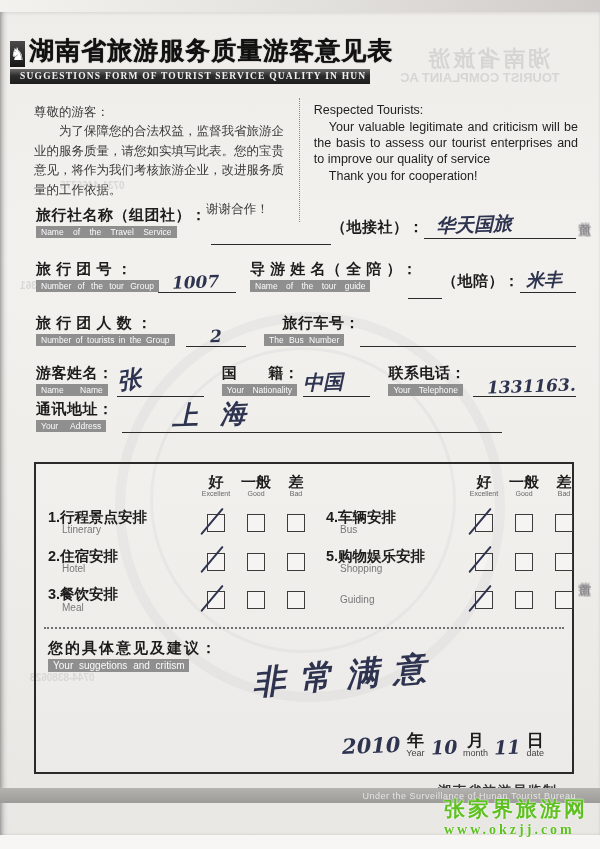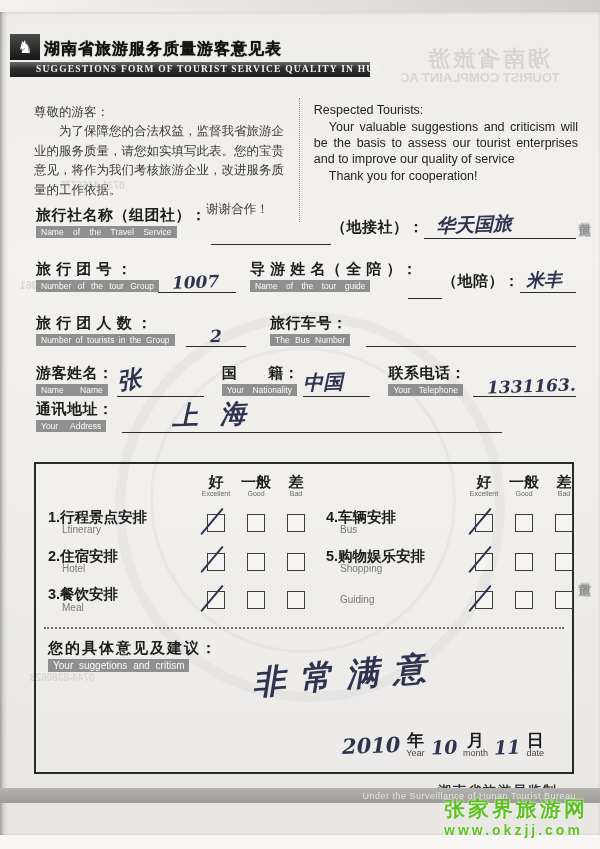--- a/index.html
+++ b/index.html
@@ -22,25 +22,25 @@
   .ghost{position:absolute;color:rgba(90,90,95,.16);transform:scaleX(-1);
     font-weight:bold;white-space:nowrap;pointer-events:none;}
   .stamp-circle{position:absolute;border:10px solid rgba(120,120,125,.07);border-radius:50%;pointer-events:none;}
   .stamp-circle.inner{border-width:3px;}
 
   
   .hdr{position:absolute;top:22px;left:10px;width:360px;}
   .hdr-row{display:flex;align-items:flex-end;}
   .logo{width:30px;height:26px;background:linear-gradient(180deg,#4a4a4a,#161616);
     display:flex;align-items:center;justify-content:center;color:#fff;font-size:17px;line-height:1;}
-  .title-cn{font-size:16px;font-weight:bold;letter-spacing:1px;color:#111;
+  .title-cn{font-size:25px;font-weight:bold;letter-spacing:1px;color:#111;
     margin-left:4px;white-space:nowrap;text-shadow:0 0 1px #111;}
   .title-en-bar{margin-top:2px;background:linear-gradient(180deg,#6b6b6b,#2d2d2d 45%,#1c1c1c);
     color:#f2f2f2;font-family:"Liberation Serif",serif;font-weight:bold;
-    font-size:9.5px;letter-spacing:1.2px;padding:2px 4px 3px 26px;white-space:nowrap;}
+    font-size:9.5px;letter-spacing:1.2px;padding:2px 4px 3px 10px;white-space:nowrap;}
 
   
   .intro{position:absolute;top:86px;left:30px;width:548px;display:flex;}
   .intro-cn{width:262px;padding:4px 14px 4px 4px;border-right:1.5px dotted #8a8a8a;
     font-family:"DejaVu Serif",serif;font-size:12.5px;line-height:1.55;color:#3a3a3a;}
   .intro-cn .salute{margin:0;}
   .intro-cn .body-p{margin:0;text-indent:2em;}
   .intro-cn .close-p{margin:0;text-align:right;padding-right:16px;}
   .intro-en{width:276px;padding:4px 0 0 14px;font-size:12.5px;line-height:1.28;
     color:#222;text-align:justify;}
@@ -87,21 +87,21 @@
   .issuer-row{position:absolute;top:770px;left:24px;width:560px;display:flex;align-items:center;}
   .issuer-row .rule{flex:1;border-top:1.5px solid #555;}
   .issuer-row .rule.short{flex:0 0 18px;}
   .issuer{font-size:13px;font-weight:bold;letter-spacing:2px;color:#333;margin:0 8px;white-space:nowrap;}
   .surv-bar{position:absolute;top:788px;left:0;width:600px;height:15px;
     background:linear-gradient(180deg,#b5b3b0,#9d9b98);display:flex;align-items:center;justify-content:flex-end;}
   .surv-text{color:rgba(250,250,250,.75);font-size:9px;margin-right:24px;letter-spacing:.5px;}
   .watermark{position:absolute;right:12px;top:798px;text-align:left;line-height:1.05;
     font-weight:bold;color:#5fc022;text-shadow:0 0 1px #fff,0 0 2px #fff;}
   .wm-site{font-family:"DejaVu Serif",serif;font-size:21px;letter-spacing:3px;}
-  .wm-url{font-family:Liberation Sans, sans-serif;font-size:14px;letter-spacing:3px;margin-top:3px;}
+  .wm-url{font-family:Liberation Serif, serif;font-size:14px;letter-spacing:3px;margin-top:3px;}
 </style>
 </head>
 <body>
 
 <div class="scan-top"></div>
 
 <div class="paper">
 
   <div class="stamp-circle" style="left:115px;top:300px;width:370px;height:370px;"></div>
   <div class="stamp-circle inner" style="left:150px;top:335px;width:300px;height:300px;"></div>
@@ -123,21 +123,21 @@
   </div>
 
   <div class="intro">
     <div class="intro-cn">
       <p class="salute">尊敬的游客：</p>
       <p class="body-p">为了保障您的合法权益，监督我省旅游企业的服务质量，请您如实填写此表。您的宝贵意见，将作为我们考核旅游企业，改进服务质量的工作依据。</p>
       <p class="close-p">谢谢合作！</p>
     </div>
     <div class="intro-en">
       <p>Respected Tourists:</p>
-      <p class="ind">Your valuable suggestions and criticism will be the basis to assess our tourist enterprises and to improve our quality of service</p>
+      <p class="ind">Your valuable legitimate and criticism will be the basis to assess our tourist enterprises and to improve our quality of service</p>
       <p class="ind">Thank you for cooperation!</p>
     </div>
   </div>
 
   <div class="frow" style="top:194px;">
     <div class="fld" style="width:175px;">
       <span class="lab-cn">旅行社名称（组团社）：</span>
       <span class="lab-en" style="word-spacing:7px;">Name of the Travel Service</span>
     </div>
     <div class="wline" style="width:120px;margin-top:14px;">
@@ -169,21 +169,21 @@
   </div>
 
   <div class="frow" style="top:302px;">
     <div class="fld" style="width:150px;">
       <span class="lab-cn">旅 行 团 人 数 ：</span>
       <span class="lab-en" style="word-spacing:2px;">Number of tourists in the Group</span>
     </div>
     <div class="wline" style="width:60px;margin-top:8px;justify-content:center;">
         <span class="hw" style="font-size:17px;">2</span>
       </div>
-    <div class="fld" style="width:96px;margin-left:24px;">
+    <div class="fld" style="width:96px;margin-left:18px;align-items:flex-end;">
       <span class="lab-cn">旅行车号：</span>
       <span class="lab-en" style="word-spacing:3px;">The Bus Number</span>
     </div>
     <div class="wline" style="width:78px;margin-top:8px;"></div>
     <div class="wline" style="flex:1;margin-top:8px;"></div>
   </div>
 
   <div class="frow" style="top:352px;">
     <div class="fld" style="width:84px;">
       <span class="lab-cn">游客姓名：</span>

